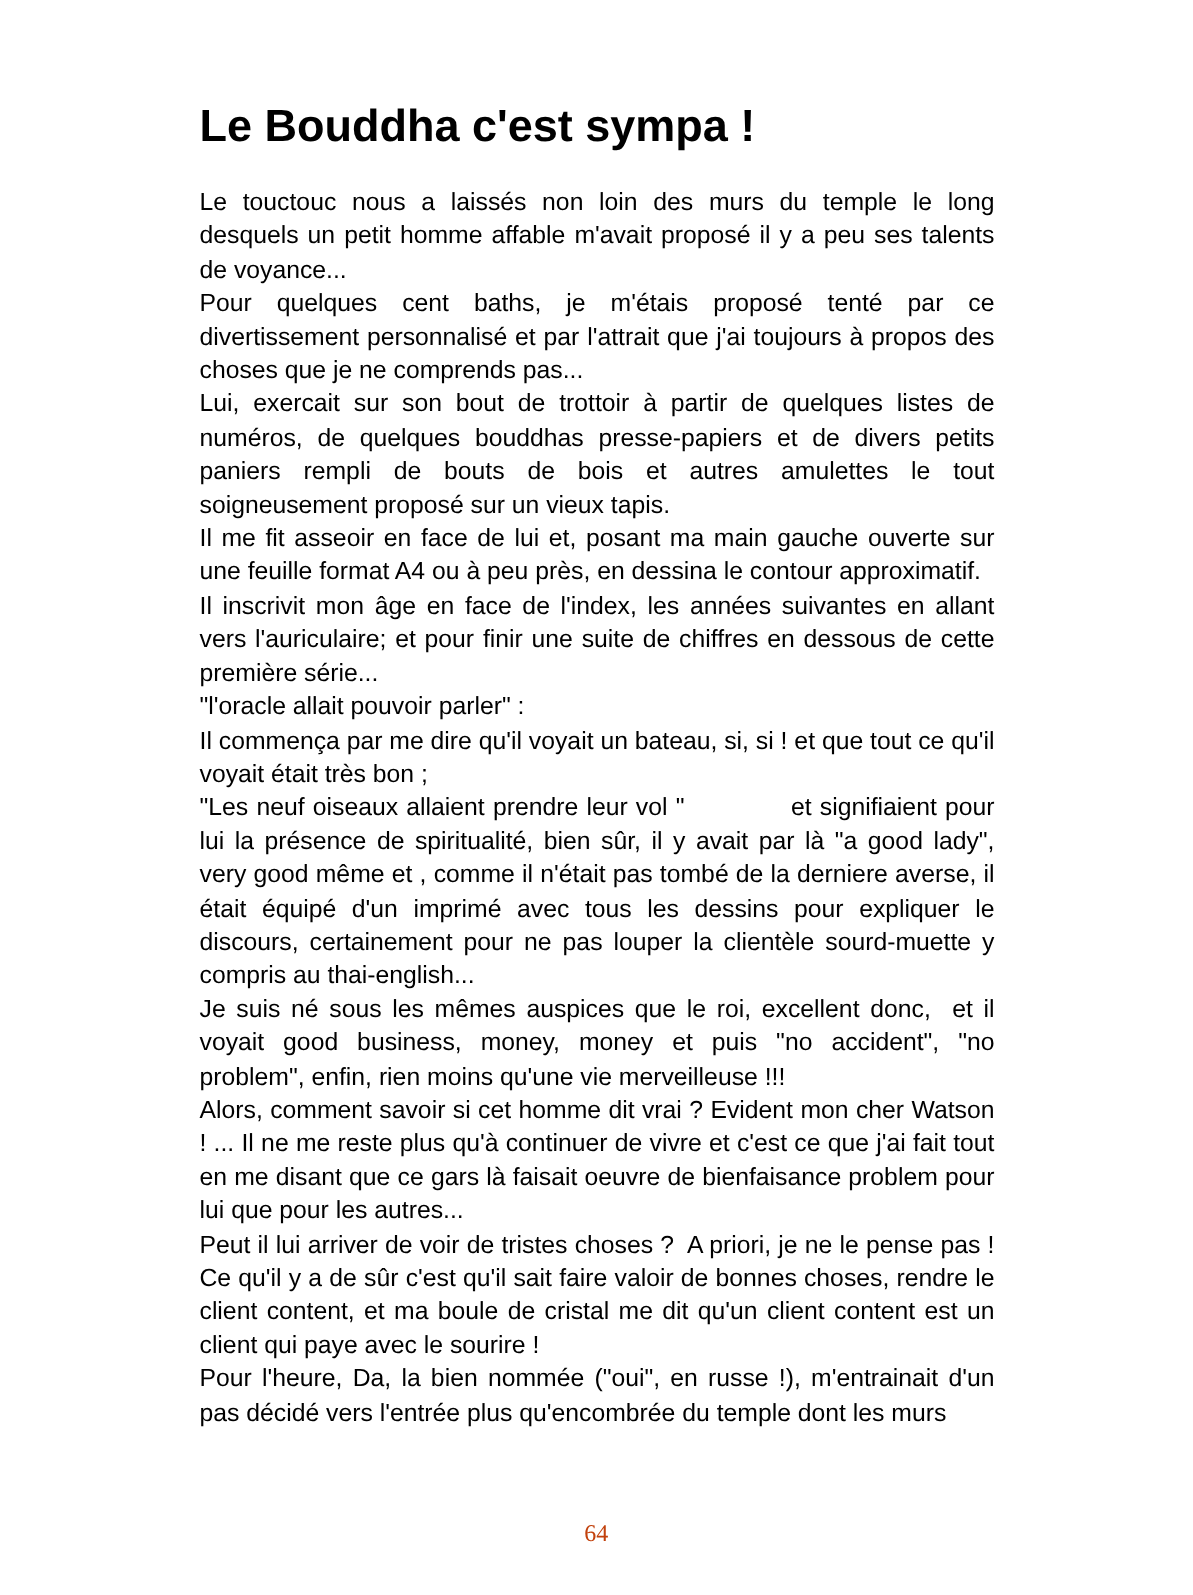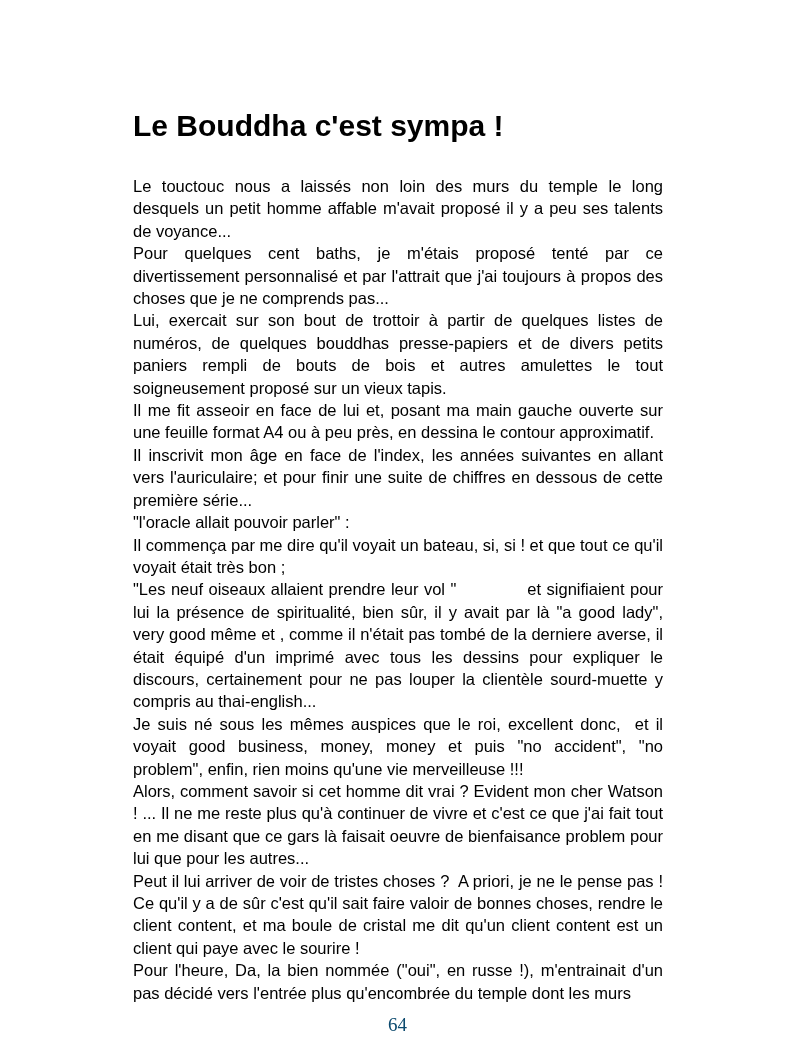--- a/index.html
+++ b/index.html
@@ -7,54 +7,54 @@
     padding: 0;
     background: #ffffff;
   }
   .page {
     position: relative;
     width: 795px;
     height: 1063px;
     margin: 0 auto;
     background: #ffffff;
     box-sizing: border-box;
-    padding: 108px 132px 0 133px;
+    padding: 67px 132px 0 133px;
     overflow: hidden;
     color: #000000;
   }
   .doc-title {
     margin: 0;
     font-family: "Liberation Sans", sans-serif;
     font-weight: bold;
     font-size: 30px;
     line-height: 36px;
     letter-spacing: 0px;
     color: #000000;
   }
   .doc-body {
-    margin-top: 31px;
+    margin-top: 21px;
     width: 530px;
   }
   .doc-body p {
     margin: 0;
     font-family: "Liberation Sans", sans-serif;
     font-size: 16.5px;
     line-height: 22.4px;
     text-align: justify;
     color: #000000;
   }
   .page-number {
     position: absolute;
     left: 0;
     right: 0;
     top: 1014px;
     text-align: center;
     font-family: "Liberation Serif", serif;
-    font-size: 19px;
-    color: #0c4a6e;
+    font-size: 16px;
+    color: #c2410c;
   }
 </style>
 </head>
 <body>
 
 <div class="page">
   <h1 class="doc-title">Le Bouddha c'est sympa !</h1>
 
   <div class="doc-body">
     <p>Le touctouc nous a laissés non loin des murs du temple le long desquels un petit homme affable m'avait proposé il y a peu ses talents de voyance...</p>

